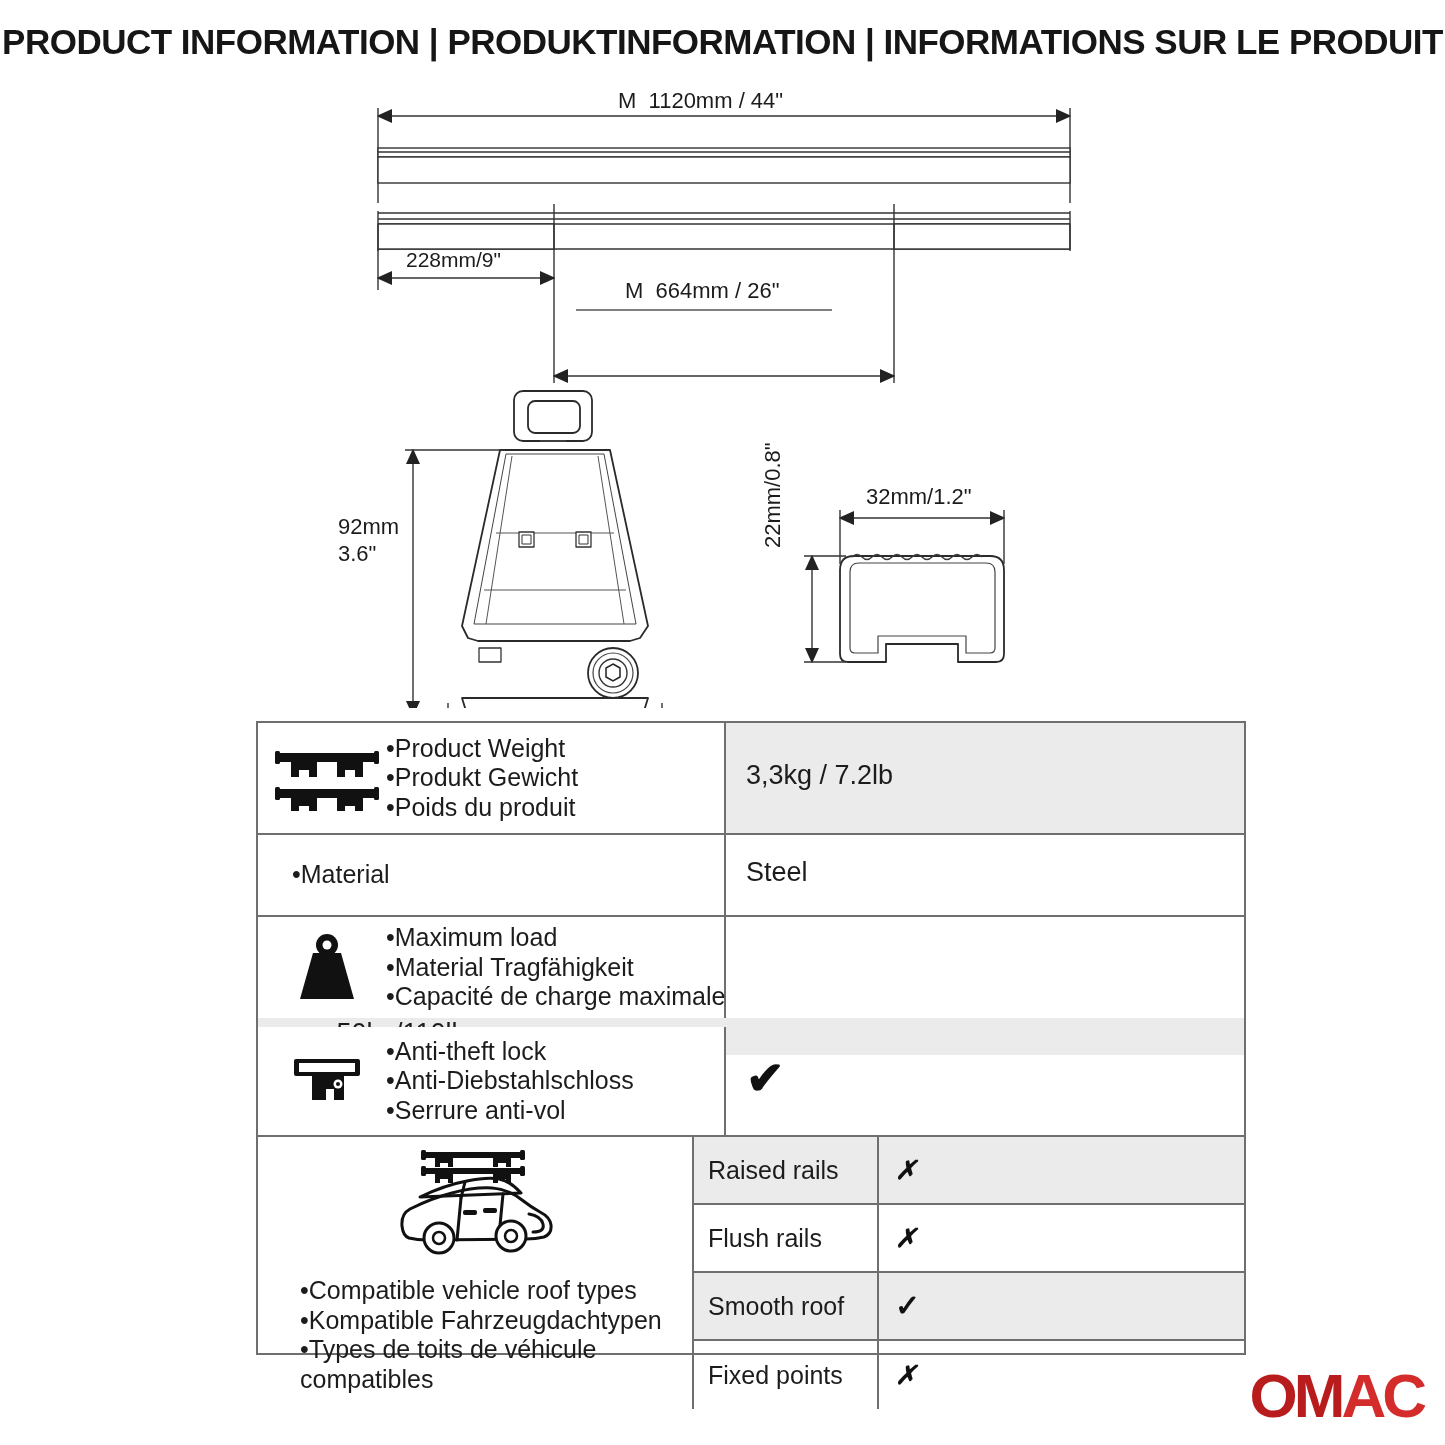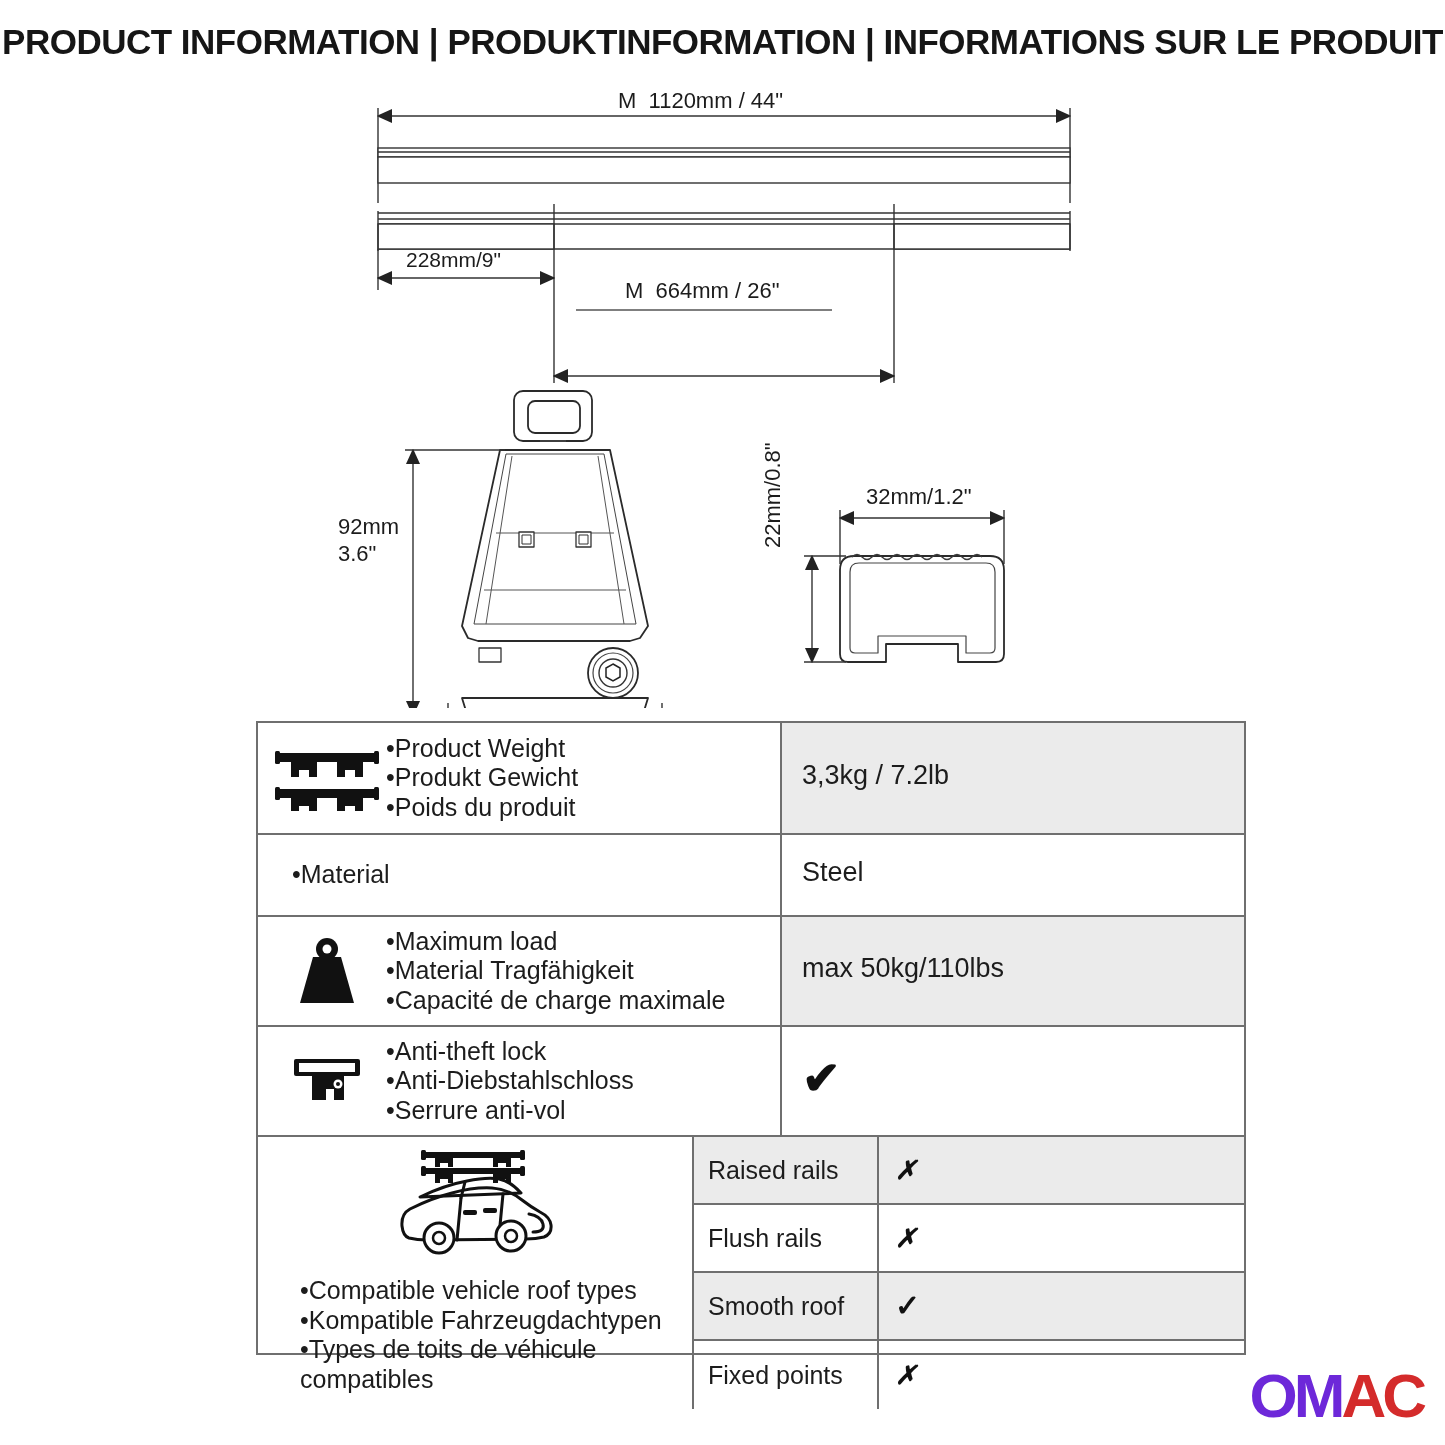--- a/index.html
+++ b/index.html
@@ -45,21 +45,21 @@
     box-sizing:border-box;
     background:#fff;
   }
   .row{
     display:flex;
     border-bottom:2px solid #6f6f6f;
     box-sizing:border-box;
   }
   .row:last-child{border-bottom:none;}
   .cell-left{
-    width:524px;
+    width:468px;
     box-sizing:border-box;
     display:flex;
     align-items:center;
     flex-shrink:0;
     border-right:2px solid #6f6f6f;
     padding:6px 4px 6px 10px;
     background:#ffffff;
   }
   .cell-right{
     flex:1;
@@ -77,21 +77,21 @@
   }
   .labels{
     font-size:25px;line-height:1.18;
     color:#1c1c1c;
   }
   .labels div{white-space:nowrap;}
 
   
   .r-weight{height:112px;}
   .r-material{height:82px;}
-  .r-load{height:110px;}
+  .r-load{height:110px;flex-direction:column;}
   .r-lock{height:110px;}
 
   
   .cell-left.no-icon{padding-left:34px;}
 
   
   .roof-row{display:flex;border-bottom:none;}
   .roof-left{
     width:436px;flex-shrink:0;
     border-right:2px solid #6f6f6f;
@@ -131,21 +131,21 @@
   
   .logo{
     position:absolute;
     right:22px;bottom:18px;
     font-size:62px;
     font-weight:bold;
     letter-spacing:-4px;
     line-height:1;
     font-family:"Liberation Sans", sans-serif;
   }
-  .logo .om{color:#6d28d9;}
+  .logo .om{color:#b91c1c;}
   .logo .ac{color:#d42b2b;}
 </style>
 </head>
 <body>
 
 <div id="page">
 
   <div class="header">PRODUCT INFORMATION | PRODUKTINFORMATION | INFORMATIONS SUR LE PRODUIT</div>
 
   <div class="drawing">

